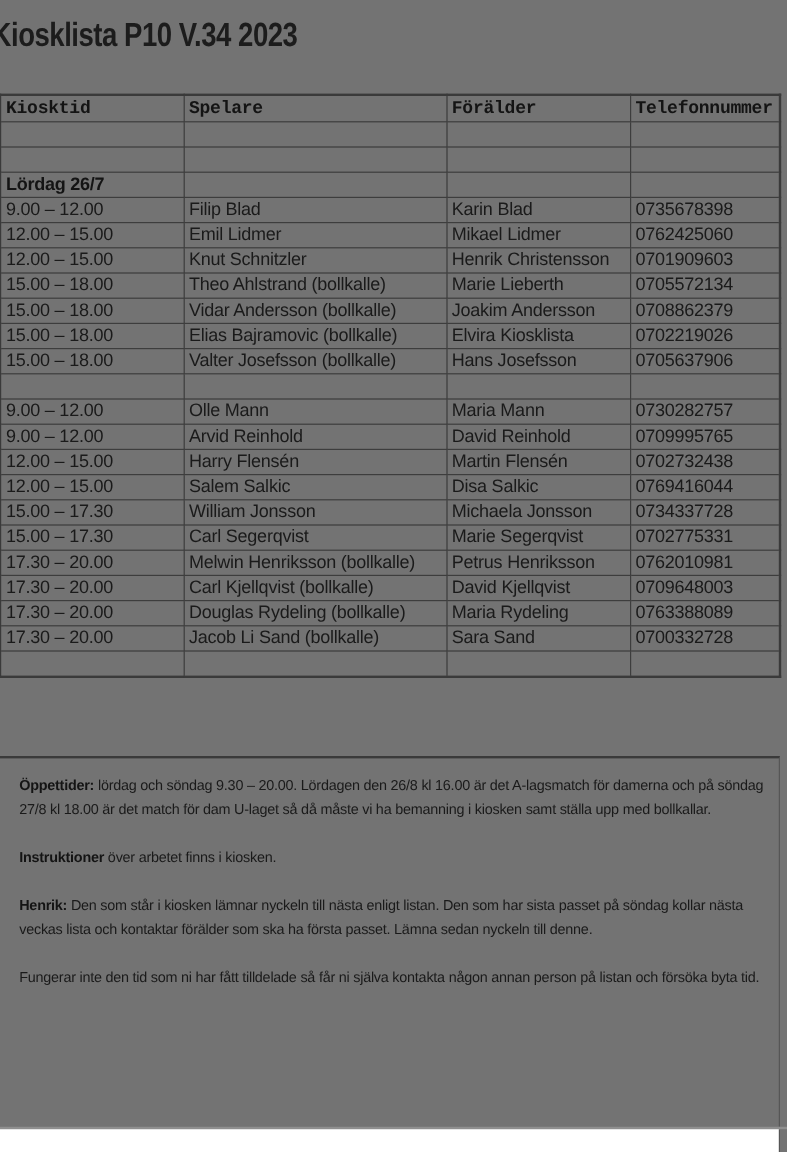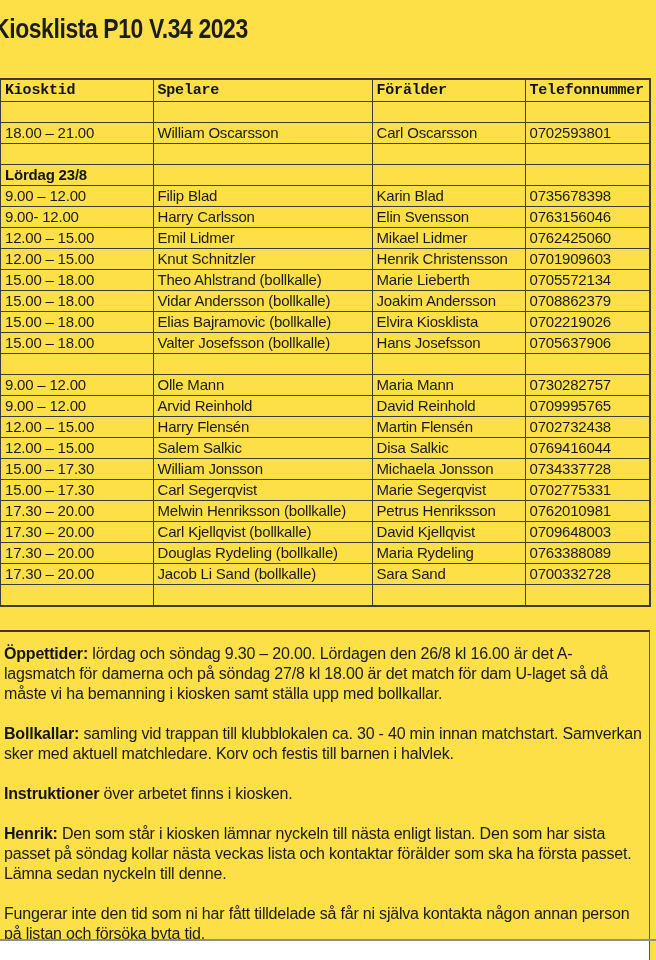--- a/index.html
+++ b/index.html
@@ -1,17 +1,17 @@
 <!DOCTYPE html>
 <html><head>
 <meta charset="utf-8">
 <style>
   html,body{margin:0;padding:0;background:#fff;}
   body{width:656px;height:960px;overflow:hidden;font-family:"Liberation Sans",sans-serif;color:#161616;}
-  .page{position:relative;width:656px;height:960px;background:#fde047;}
+  .page{position:relative;width:656px;height:960px;background:#737373;}
 
   .doc-title{
     position:absolute;top:13px;left:-7px;margin:0;
     font-size:28px;font-weight:bold;color:#1c1c1c;white-space:nowrap;
     letter-spacing:-0.5px;transform:scaleX(0.82);transform-origin:0 50%;
   }
 
   table.schedule{
     position:absolute;top:78px;left:-1px;width:652px;
     border-collapse:collapse;table-layout:fixed;
@@ -32,22 +32,22 @@
   .notes-box{
     position:absolute;top:630px;left:-1px;width:651px;height:309px;
     box-sizing:border-box;
     border-top:2px solid #3a3a3a;
     border-left:1px solid #565656;
     border-right:1px solid #565656;
     padding:12px 6px 0 4px;
     overflow:hidden;
   }
   .notes-box p{
-    margin:0 0 20px 0;
-    font-size:16px;line-height:20px;letter-spacing:-0.2px;color:#1a1a1a;
+    margin:0 0 20px 12px;
+    font-size:12px;line-height:20px;letter-spacing:-0.2px;color:#1a1a1a;
   }
   .notes-box b{font-weight:bold;color:#141414;}
 
   .notes-bottom-rule{
     position:absolute;top:939px;left:0;width:656px;height:2px;
     background:#8f8f8f;
   }
   .next-section-strip{
     position:absolute;top:941px;left:-1px;width:651px;height:19px;
     box-sizing:border-box;
@@ -79,50 +79,38 @@
       </tr>
     </thead>
     <tbody>
         <tr>
           <td></td>
           <td></td>
           <td></td>
           <td></td>
         </tr>
         <tr>
-          <td>18.00 – 21.00</td>
-          <td>William Oscarsson</td>
-          <td>Carl Oscarsson</td>
-          <td>0702593801</td>
-        </tr>
-        <tr>
-          <td></td>
-          <td></td>
-          <td></td>
-          <td></td>
-        </tr>
-        <tr>
-          <td class="day-cell">Lördag 23/8</td>
+          <td></td>
+          <td></td>
+          <td></td>
+          <td></td>
+        </tr>
+        <tr>
+          <td class="day-cell">Lördag 26/7</td>
           <td></td>
           <td></td>
           <td></td>
         </tr>
         <tr>
           <td>9.00 – 12.00</td>
           <td>Filip Blad</td>
           <td>Karin Blad</td>
           <td>0735678398</td>
         </tr>
         <tr>
-          <td>9.00- 12.00</td>
-          <td>Harry Carlsson</td>
-          <td>Elin Svensson</td>
-          <td>0763156046</td>
-        </tr>
-        <tr>
           <td>12.00 – 15.00</td>
           <td>Emil Lidmer</td>
           <td>Mikael Lidmer</td>
           <td>0762425060</td>
         </tr>
         <tr>
           <td>12.00 – 15.00</td>
           <td>Knut Schnitzler</td>
           <td>Henrik Christensson</td>
           <td>0701909603</td>
@@ -221,21 +209,20 @@
           <td></td>
           <td></td>
           <td></td>
           <td></td>
         </tr>
       </tbody>
   </table>
 
   <div class="notes-box">
       <p><b>Öppettider:</b> lördag och söndag 9.30 – 20.00. Lördagen den 26/8 kl 16.00 är det A-lagsmatch för damerna och på söndag 27/8 kl 18.00 är det match för dam U-laget så då måste vi ha bemanning i kiosken samt ställa upp med bollkallar.</p>
-      <p><b>Bollkallar:</b> samling vid trappan till klubblokalen ca. 30 - 40 min innan matchstart. Samverkan sker med aktuell matchledare. Korv och festis till barnen i halvlek.</p>
       <p><b>Instruktioner</b> över arbetet finns i kiosken.</p>
       <p><b>Henrik:</b> Den som står i kiosken lämnar nyckeln till nästa enligt listan. Den som har sista passet på söndag kollar nästa veckas lista och kontaktar förälder som ska ha första passet. Lämna sedan nyckeln till denne.</p>
       <p>Fungerar inte den tid som ni har fått tilldelade så får ni själva kontakta någon annan person på listan och försöka byta tid.</p>
     </div>
 
   <div class="notes-bottom-rule"></div>
   <div class="next-section-strip"></div>
 
 </div>
 

